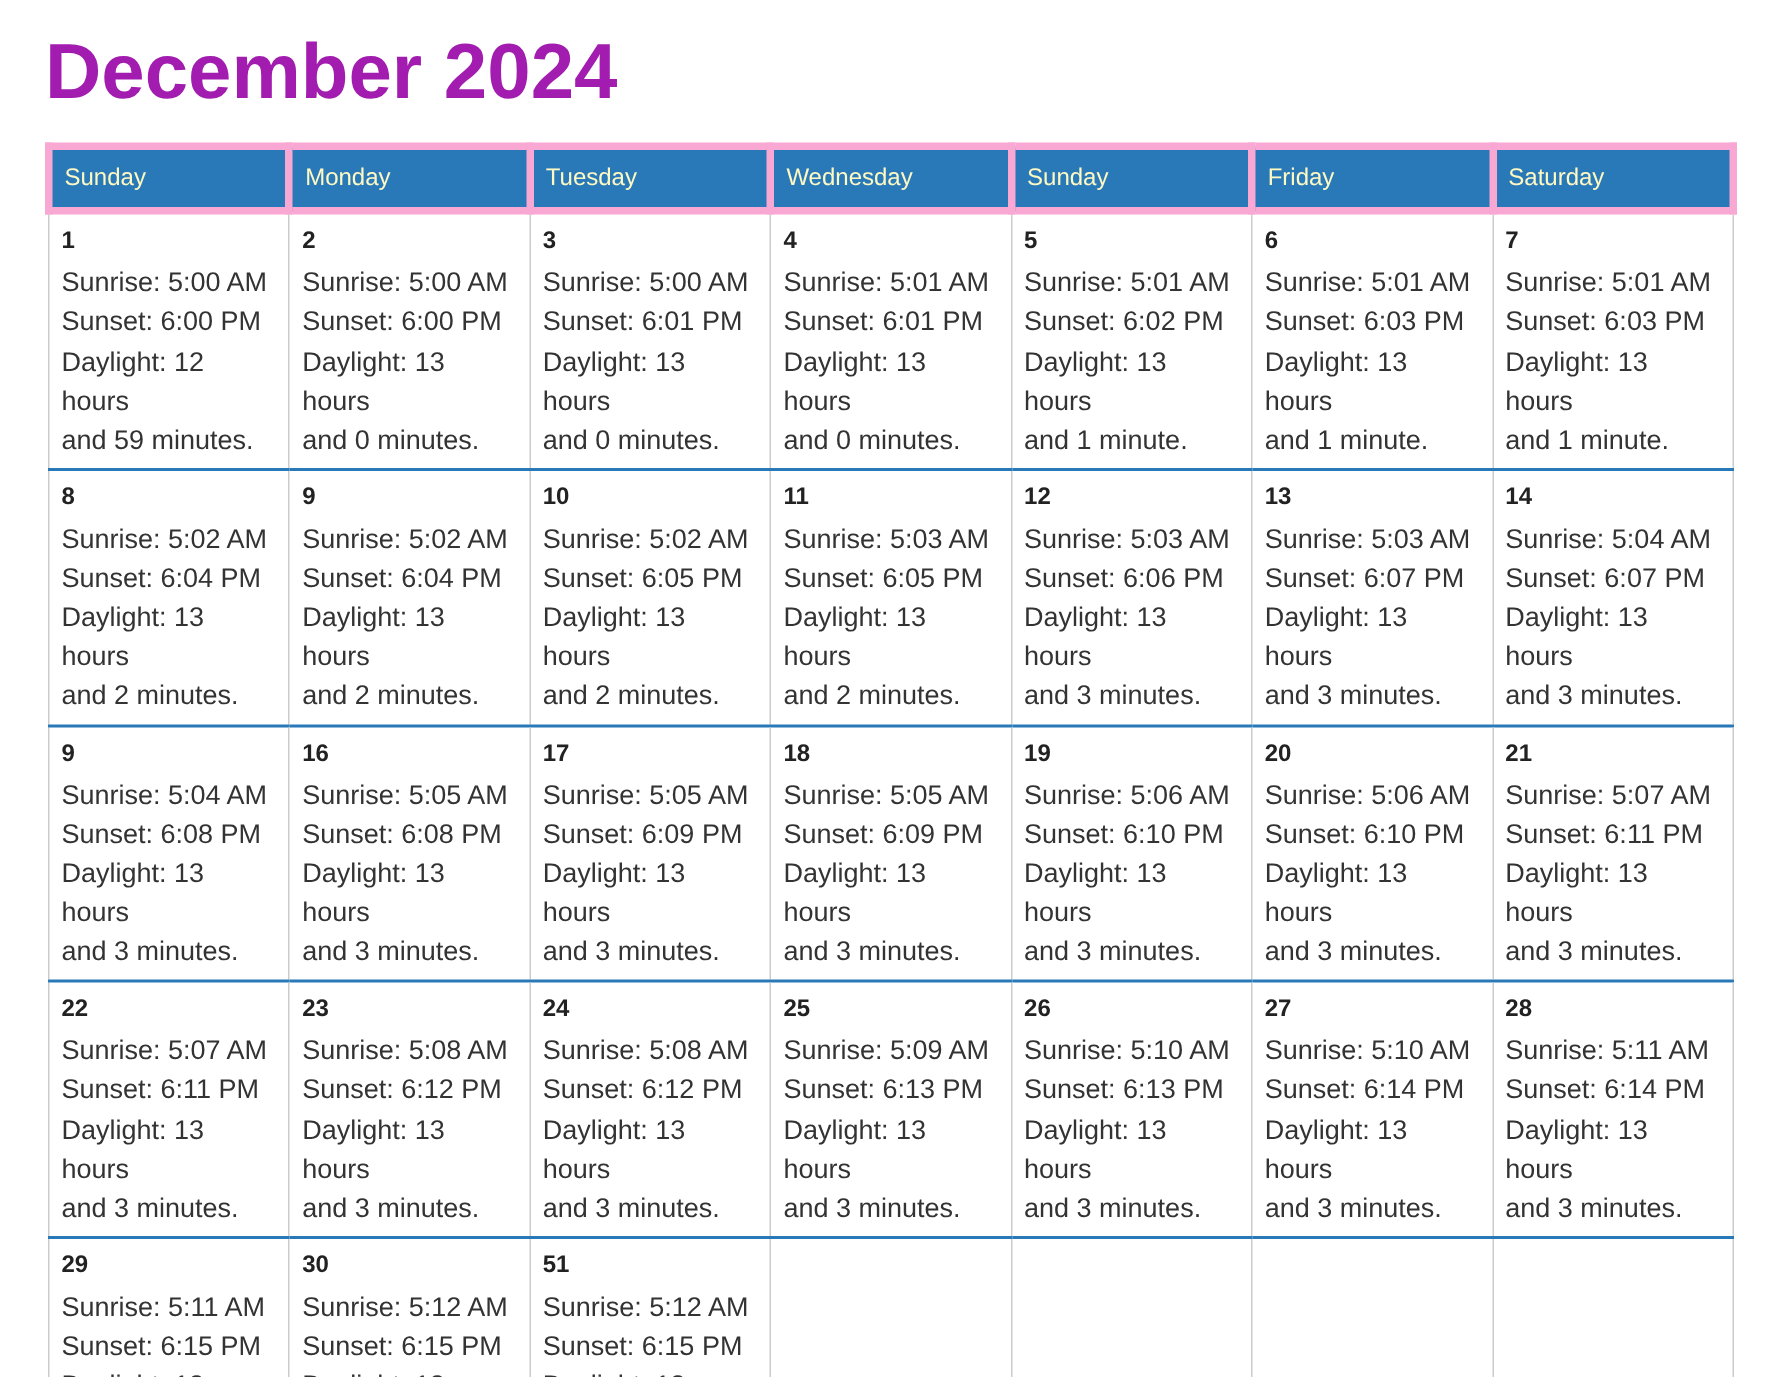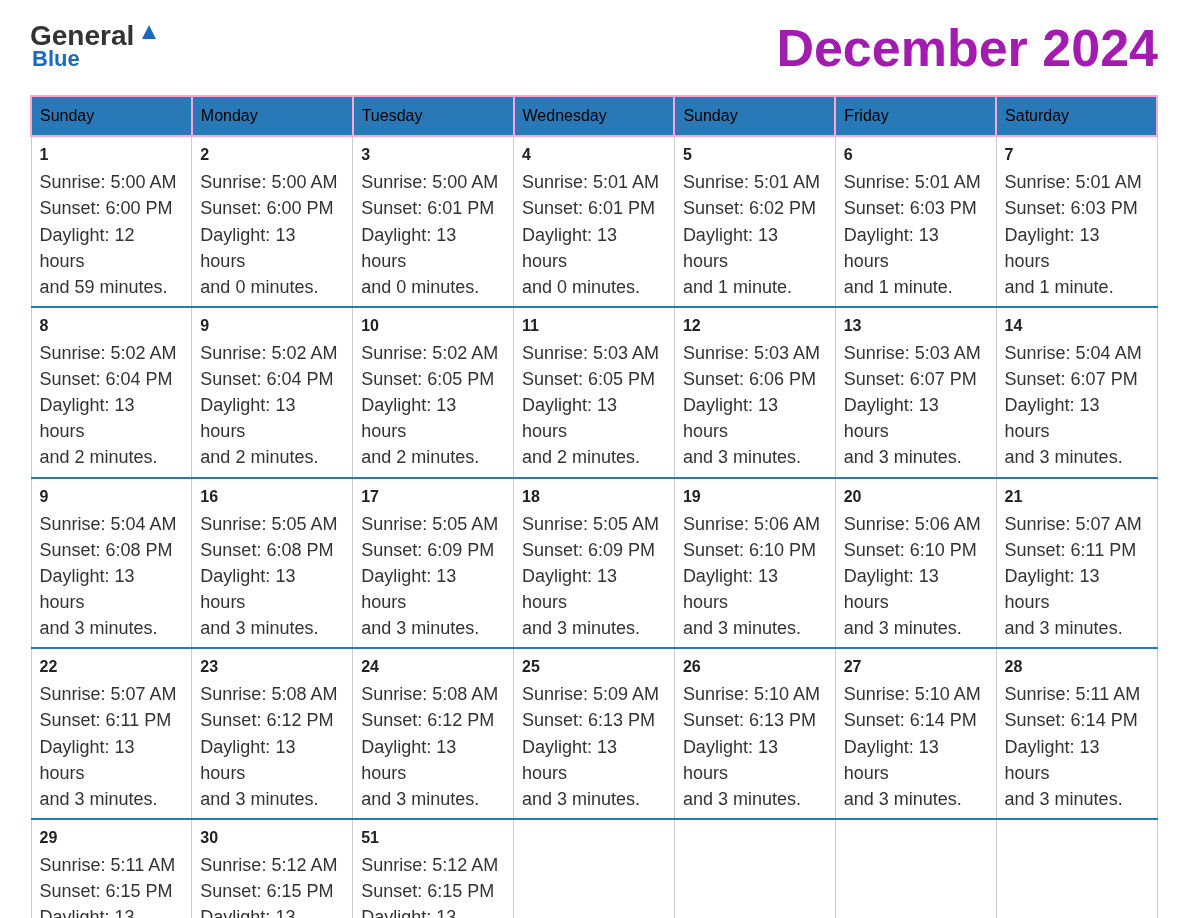--- a/index.html
+++ b/index.html
@@ -48,26 +48,26 @@
       color: #555;
       margin-top: 4px;
     }
     .calendar-table {
       width: 100%;
       border-collapse: collapse;
       table-layout: fixed;
     }
     .calendar-table th {
       background-color: #2979b8;
-      color: #000000;
+      color: #fef9c3;
       font-size: 16px;
       font-weight: normal;
       padding: 10px 8px;
       text-align: left;
-      border: 2px solid #f9a8d4;
+      border: 5px solid #f9a8d4;
     }
     .calendar-table td {
       border: 1px solid #ccc;
       vertical-align: top;
       padding: 6px 8px;
       height: 105px;
       font-size: 13px;
       line-height: 1.45;
     }
     .day-number {
@@ -85,31 +85,20 @@
       background: #fff;
     }
     .row-border td {
       border-top: 2px solid #2979b8;
     }
   </style>
 </head>
 <body>
 
 <div class="header">
-  <div class="logo">
-    <div style="display:flex; align-items:center; gap:2px;">
-      <span class="logo-text">General</span>
-      <span style="display:inline-block; margin-left:2px; position:relative; top:-2px;">
-        <svg width="22" height="22" viewBox="0 0 22 22">
-          <polygon points="4,18 11,4 18,18" fill="#1a6bbf"></polygon>
-        </svg>
-      </span>
-    </div>
-    <div class="logo-blue">Blue</div>
-  </div>
   <div class="title-section">
     <div class="month-title">December 2024</div>
   </div>
 </div>
 
 <table class="calendar-table">
   <thead>
     <tr>
     <th>Sunday</th>
         <th>Monday</th>

